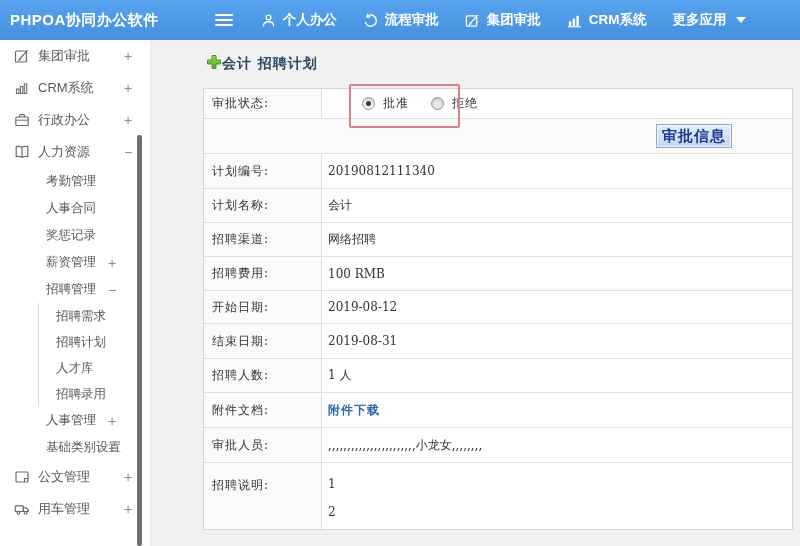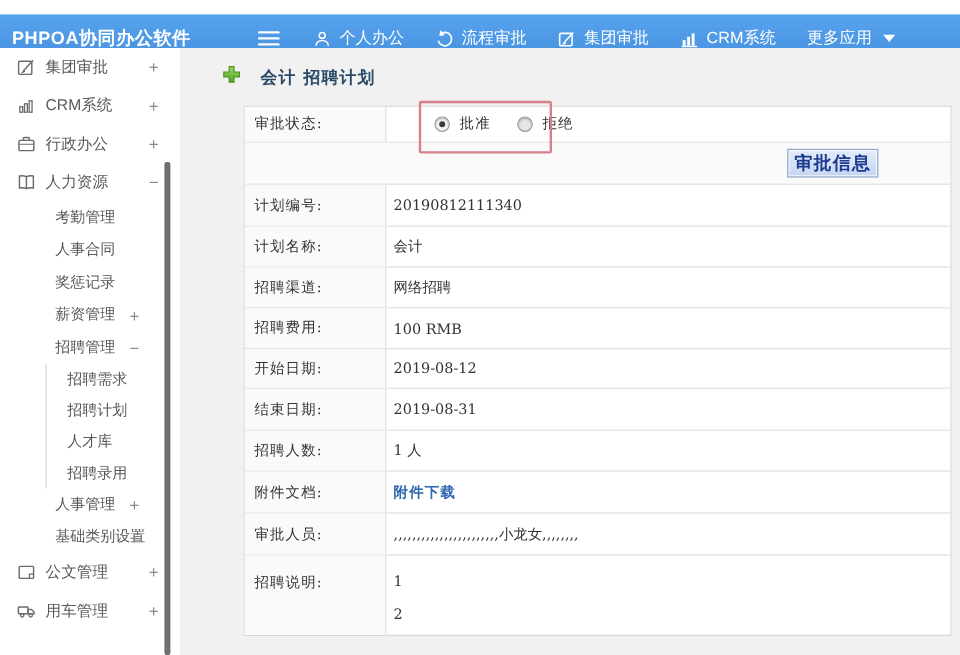--- a/index.html
+++ b/index.html
@@ -1,28 +1,28 @@
 <!DOCTYPE html>
 <html><head>
 <meta charset="utf-8">
 <style>
   * { margin:0; padding:0; box-sizing:border-box; }
   html,body { width:800px; height:546px; overflow:hidden; background:#fff;
     font-family:"Liberation Sans", sans-serif; }
   .stage { position:relative; width:800px; height:546px; }
 
   
-  .header { position:absolute; left:0; top:12px; width:800px; height:40px;
+  .header { position:absolute; left:0; top:0; width:800px; height:40px;
     background:linear-gradient(#58a3ee,#4590dd); display:flex; align-items:center;
     color:#fff; }
   .app-title { margin-left:10px; font-size:15px; font-weight:bold; letter-spacing:.5px; }
   .burger { margin-left:56px; width:18px; height:12px; display:flex; flex-direction:column;
     justify-content:space-between; cursor:pointer; }
   .burger i { display:block; height:2px; background:#fff; border-radius:1px; }
-  .nav { display:flex; align-items:center; margin-left:28px; }
+  .nav { display:flex; align-items:center; margin-left:28px;font-weight:bold; }
   .nav-item { display:flex; align-items:center; gap:7px; margin-right:26px;
     font-size:13.5px; cursor:pointer; white-space:nowrap; }
   .nav-item svg { display:block; }
   .caret { width:0; height:0; border-left:5px solid transparent; border-right:5px solid transparent;
     border-top:6px solid #fff; margin-left:2px; }
 
   
   .sidebar { position:absolute; left:0; top:40px; width:150px; height:506px;
     background:#fff; color:#595959; overflow:hidden; }
   .sb-item { display:flex; align-items:center; cursor:pointer; position:relative; }
@@ -34,21 +34,21 @@
   .lvl2 { height:27px; font-size:12.5px; padding-left:46px; }
   .lvl2 .sign { left:108px; }
   .grp3 { border-left:1px solid #d8d8d8; margin-left:38px; }
   .lvl3 { height:26px; font-size:12.5px; padding-left:17px; }
   .sb-thumb { position:absolute; left:137px; top:95px; width:5px; height:411px;
     background:#6f6f6f; border-radius:2px; }
 
   
   .main { position:absolute; left:150px; top:40px; width:650px; height:506px;
     background:#f1f1f1; }
-  .page-title { position:absolute; left:35px; top:14px; display:flex; align-items:center; gap:16px; }
+  .page-title { position:absolute; left:56px; top:14px; display:flex; align-items:center; gap:0; }
   .page-title .txt { font-family:"DejaVu Serif", serif; font-size:14px; font-weight:bold;
     color:#2a4a68; letter-spacing:1px; }
 
   .form-table { position:absolute; left:53px; top:48px; width:590px;
     background:#fff; border:1px solid #d7d7d7; font-family:"DejaVu Serif", serif;
     font-size:12px; color:#333; }
   .frow { display:flex; border-bottom:1px solid #e0e0e0; }
   .frow:last-child { border-bottom:none; }
   .fl { width:118px; flex:0 0 118px; background:#fbfafa; border-right:1px solid #e0e0e0;
     display:flex; align-items:center; padding-left:8px; letter-spacing:1px; }

